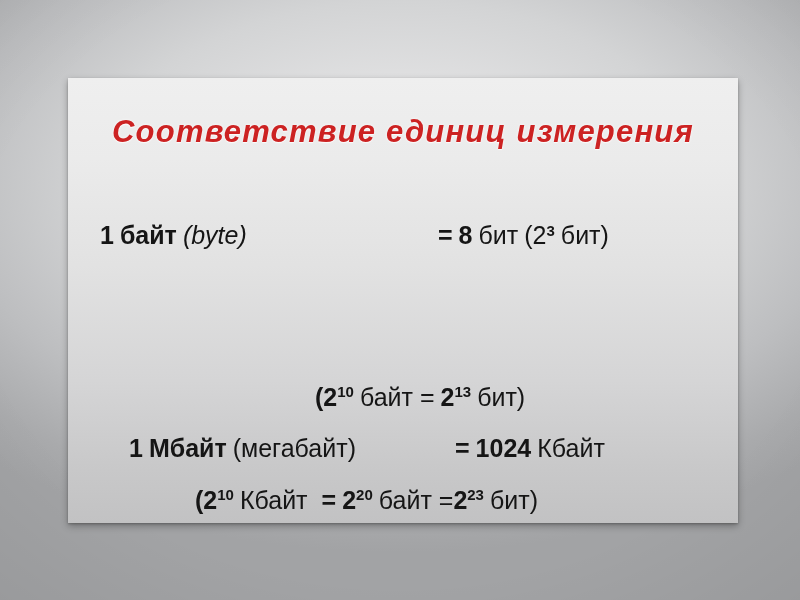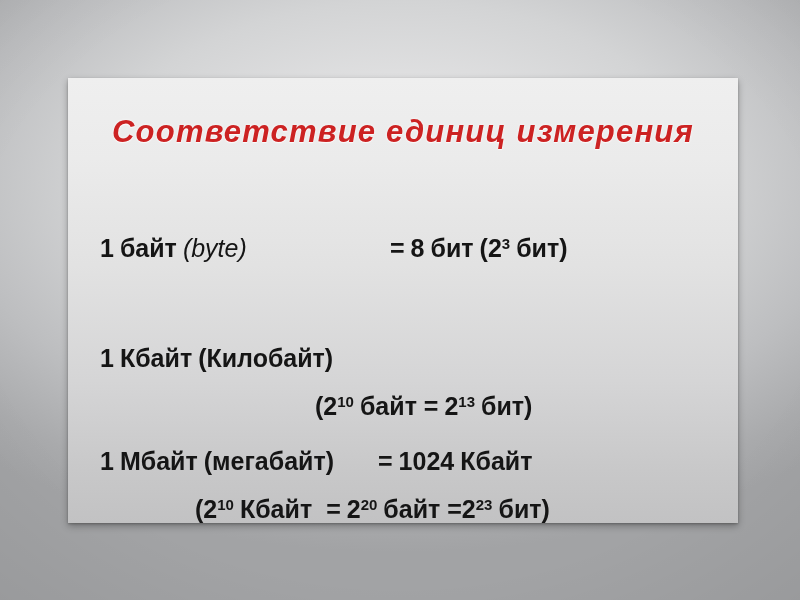--- a/index.html
+++ b/index.html
@@ -85,44 +85,45 @@
   .eq-list {
     position: absolute;
     left: 32px;
     top: 130px;
     width: 620px;
     color: #151515;
     font-size: 25px;
   }
   .eq-row {
     display: flex;
-    align-items: flex-end;
+    align-items: center;
     white-space: nowrap;
     height: 55px;
+    gap: 48px;
   }
   .eq-row.row-sub {
     height: 48px;
     justify-content: flex-start;
   }
   .eq-left {
     width: 290px;
     flex: 0 0 290px;
     white-space: nowrap;
   }
   .eq-left.wide { width: 288px; flex: 0 0 288px; }
   .eq-right { white-space: nowrap; }
 
   
-  .eq-row.row4 .eq-left { width: 278px; flex: 0 0 278px; }
+  .eq-row.row4 .eq-left { width: 278px; flex: 0 0 278px; margin-left: 29px; }
 
   .sub-indent { padding-left: 215px; }
   .sub-indent2 { padding-left: 95px; }
 
   b, .b { font-weight: bold; }
-  .reg { font-weight: bold; }
+  .reg { font-weight: normal; }
   .ital { font-style: italic; font-weight: normal; }
 
   sup {
     font-size: 0.60em;
     font-weight: bold;
     vertical-align: baseline;
     position: relative;
     top: -0.55em;
     line-height: 0;
   }
@@ -144,21 +145,20 @@
 
       <div class="eq-row row1">
         <span class="eq-left"><b>1</b><span class="sp"></span><b>байт</b><span class="sp"></span><span class="ital">(byte)</span></span>
         <span class="eq-right"><b>=</b><span class="sp"></span><b>8</b><span class="sp"></span><span class="reg">бит</span><span class="sp"></span><span class="reg">(2</span><sup>3</sup><span class="sp"></span><span class="reg">бит)</span></span>
       </div>
 
       <div class="eq-row row2">
       </div>
 
       <div class="eq-row row3">
-        <span class="eq-left wide"><b>1</b><span class="sp"></span><b>Кбайт</b><span class="sp"></span><span class="reg">(Килобайт)</span></span>
       </div>
 
       <div class="eq-row row-sub">
         <span class="eq-right sub-indent"><span class="b">(2</span><sup>10</sup><span class="sp"></span><span class="reg">байт =</span><span class="sp"></span><span class="b">2</span><sup>13</sup><span class="sp"></span><span class="reg">бит)</span></span>
       </div>
 
       <div class="eq-row row4">
         <span class="eq-left"><b>1</b><span class="sp"></span><b>Мбайт</b><span class="sp"></span><span class="reg">(мегабайт)</span></span>
         <span class="eq-right"><b>=</b><span class="sp"></span><b>1024</b><span class="sp"></span><span class="reg">Кбайт</span></span>
       </div>

